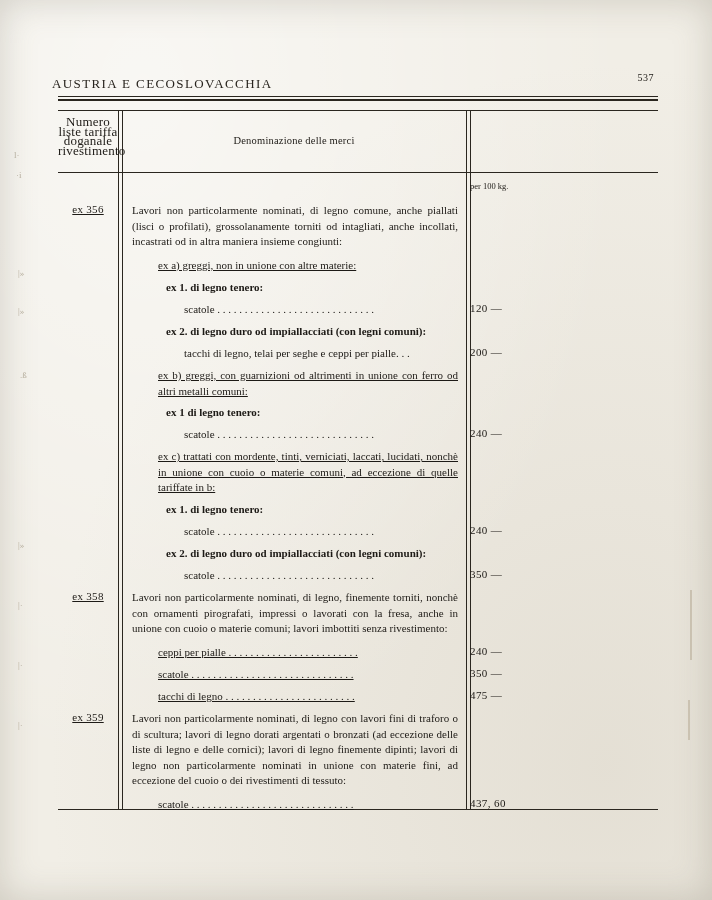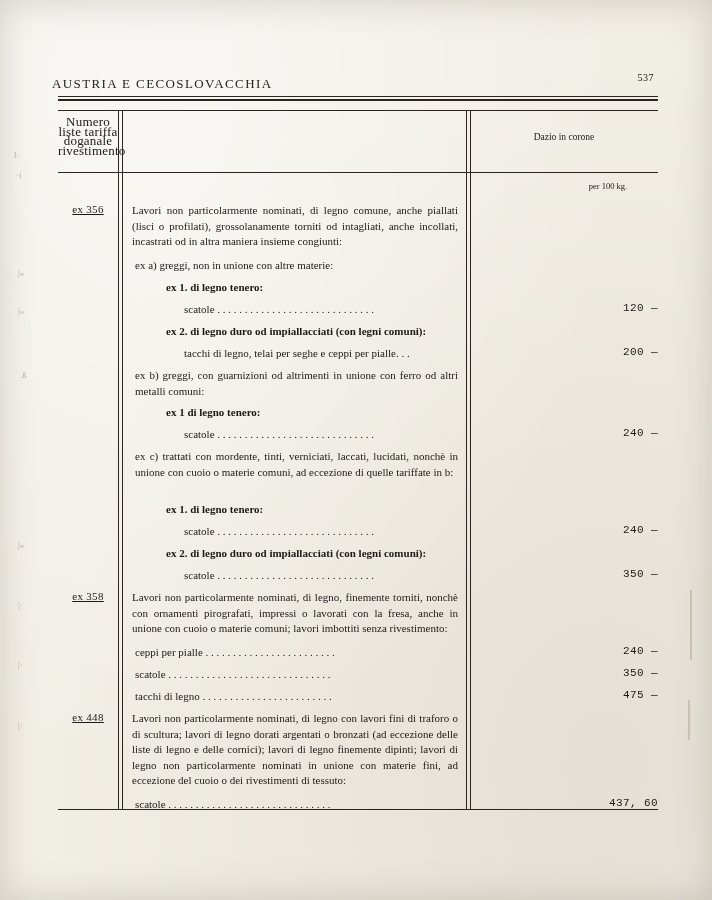--- a/index.html
+++ b/index.html
@@ -134,23 +134,21 @@
     left: 0;
     top: 62px;
     width: 600px;
     bottom: 0;
   }
   .unit {
     position: absolute;
     left: 412px;
     top: 8px;
     width: 188px;
-    text-align: center;
     font-size: 8.5px;
-    padding-left: 44px;
   }
 
   
   .row {
     position: absolute;
     left: 0;
     width: 600px;
   }
   .code {
     position: absolute;
@@ -164,31 +162,30 @@
   .desc {
     position: absolute;
     left: 64px;
     width: 344px;
     font-size: 11px;
     line-height: 15.6px;
     text-align: justify;
     padding: 0 8px 0 10px;
     box-sizing: border-box;
   }
-  .desc.lvl1 { padding-left: 13px; }
+  .desc.lvl1 { padding-left: 36px; text-decoration: underline; }
   .desc.lvl2 { padding-left: 44px; font-weight: bold; }
   .desc.lvl3 { padding-left: 62px; }
   .duty {
     position: absolute;
     left: 412px;
     width: 188px;
-    text-align: right;
+    text-align: left;
     font-size: 11px;
     letter-spacing: 0.4px;
-    font-family: Liberation Mono, monospace;
   }
 
   
   .smudge {
     position: absolute;
     color: #b9b1a1;
     font-size: 9px;
     font-family: "Liberation Serif", serif;
     user-select: none;
   }
@@ -229,22 +226,22 @@
       <div class="vline v3"></div>
       <div class="vline v4"></div>
 
       <div class="headrow">
         <div class="h-col1">
           <div>Numero</div>
           <div>liste tariffa</div>
           <div>doganale</div>
           <div>rivestimento</div>
         </div>
+        <div class="h-col2">Denominazione delle merci</div>
         <div class="h-col3">
-          <div>Dazio in corone</div>
         </div>
       </div>
 
       <div class="body">
         <div class="unit">per 100 kg.</div>
         <div id="rows">
             <div class="row" style="top: 30px;">
               <div class="code">ex 356</div>
               <div class="desc lvl0">Lavori non particolarmente nominati, di legno comune, anche piallati (lisci o profilati), grossolanamente torniti od intagliati, anche incollati, incastrati od in altra maniera insieme congiunti:</div>
               <div class="duty"></div>
@@ -328,21 +325,21 @@
               <div class="code"></div>
               <div class="desc lvl1">scatole  . . . . . . . . . . . . . . . . . . . . . . . . . . . . . .</div>
               <div class="duty">350 —</div>
             </div>
             <div class="row" style="top: 516px;">
               <div class="code"></div>
               <div class="desc lvl1">tacchi di legno  . . . . . . . . . . . . . . . . . . . . . . . .</div>
               <div class="duty">475 —</div>
             </div>
             <div class="row" style="top: 538px;">
-              <div class="code">ex 448</div>
+              <div class="code">ex 359</div>
               <div class="desc lvl0">Lavori non particolarmente nominati, di legno con lavori fini di traforo o di scultura; lavori di legno dorati argentati o bronzati (ad eccezione delle liste di legno e delle cornici); lavori di legno finemente dipinti; lavori di legno non particolarmente nominati in unione con materie fini, ad eccezione del cuoio o dei rivestimenti di tessuto:</div>
               <div class="duty"></div>
             </div>
             <div class="row" style="top: 624px;">
               <div class="code"></div>
               <div class="desc lvl1">scatole  . . . . . . . . . . . . . . . . . . . . . . . . . . . . . .</div>
               <div class="duty">437, 60</div>
             </div>
           </div>
       </div>

